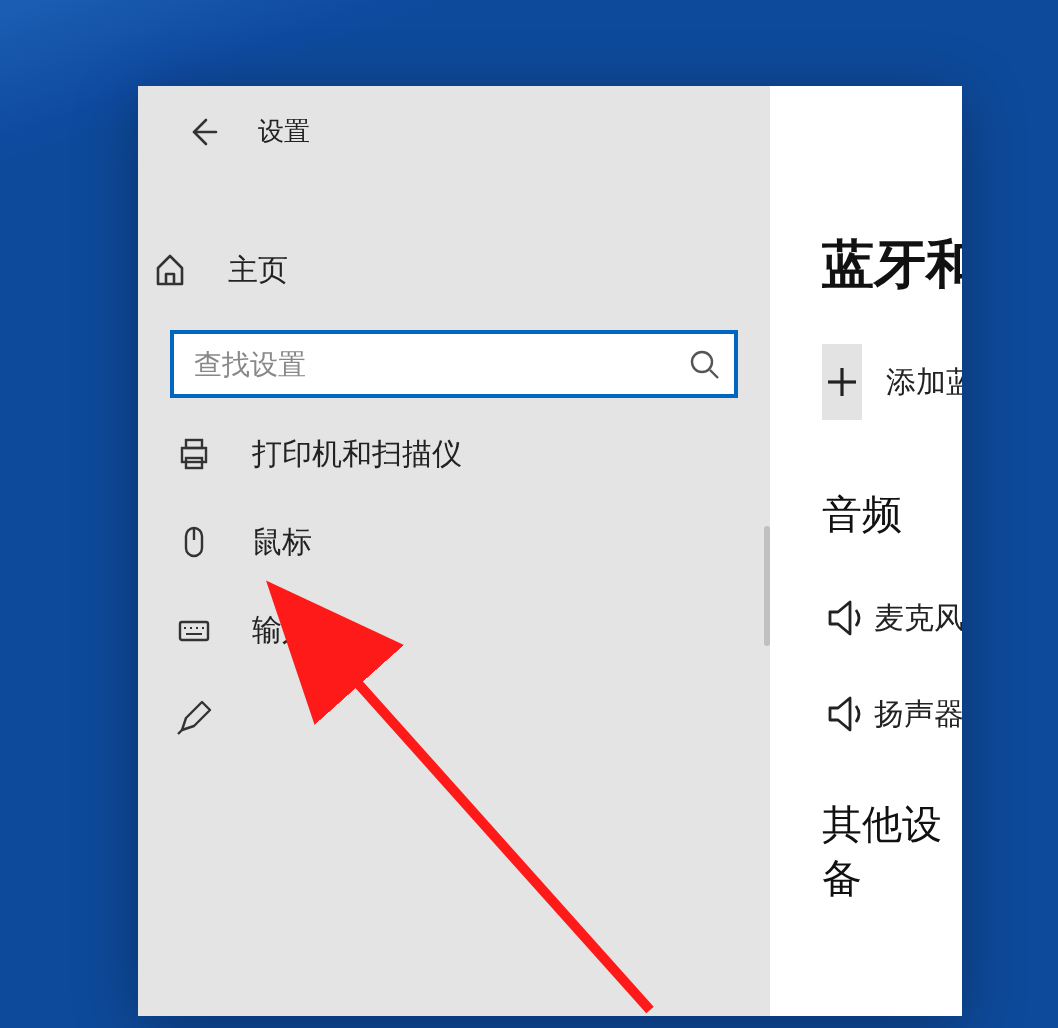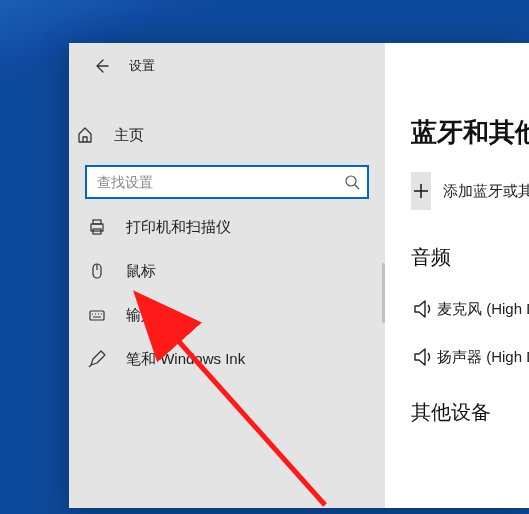--- a/index.html
+++ b/index.html
@@ -5,21 +5,21 @@
   * { box-sizing: border-box; margin: 0; padding: 0; }
   html, body { width: 529px; height: 514px; overflow: hidden; font-family: "Segoe UI","Microsoft YaHei",sans-serif; }
   #desktop {
     width: 529px; height: 514px;
     background: linear-gradient(160deg,#1b5fb4 0%,#0f4aa0 10%,#0e4a9b 12%,#0e4a9b 100%);
     position: relative;
   }
   .window {
     position: absolute;
     left: 69px; top: 43px;
-    width: 460px; height: 465px;
+    width: 412px; height: 465px;
     background: #fff;
     box-shadow: 0 6px 30px rgba(0,0,0,.3);
     display: flex;
     overflow: hidden;
   }
   .sidebar {
     width: 316px; height: 100%;
     background: #e4e4e4;
     padding: 0;
     position: relative;
@@ -213,21 +213,20 @@
         <span>输入</span>
       </div>
 
       <div class="nav-row">
         <span class="nav-icon">
           <svg width="18" height="18" viewBox="0 0 18 18">
               <path d="M3 15 L5 9 L13 1 L17 5 L9 13 Z" stroke="#333" stroke-width="1.2" fill="none" stroke-linejoin="round"></path>
               <line x1="3" y1="15" x2="1" y2="17" stroke="#333" stroke-width="1.2"></line>
             </svg>
         </span>
-        <span>笔和 Windows Ink</span>
       </div>
 
       <div class="vscroll"></div>
     </div>
 
     <div class="content">
       <div class="page-heading">蓝牙和其他设备</div>
 
       <div class="add-row">
         <div class="plus-box">

